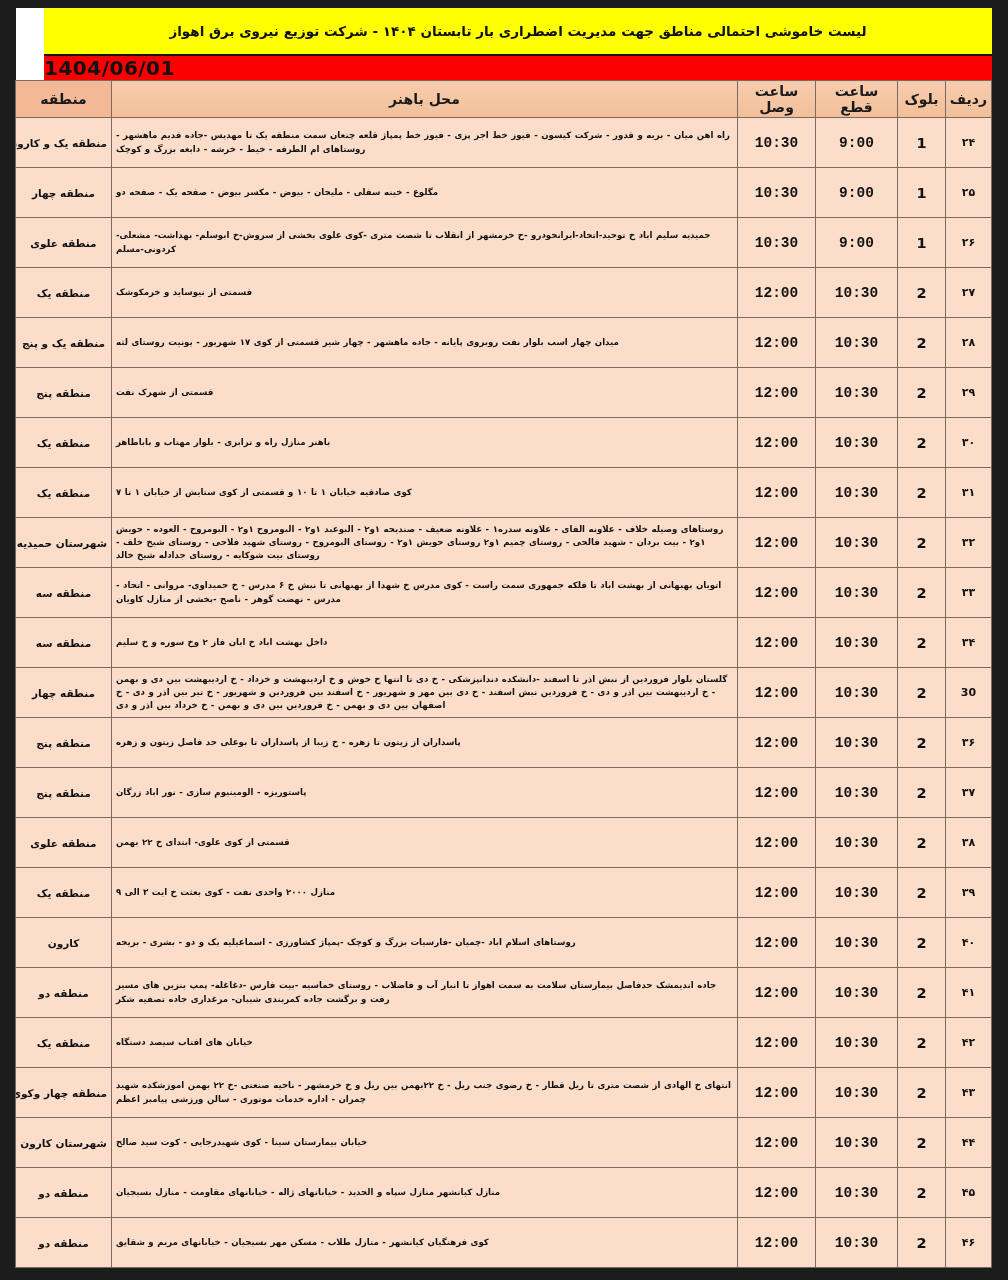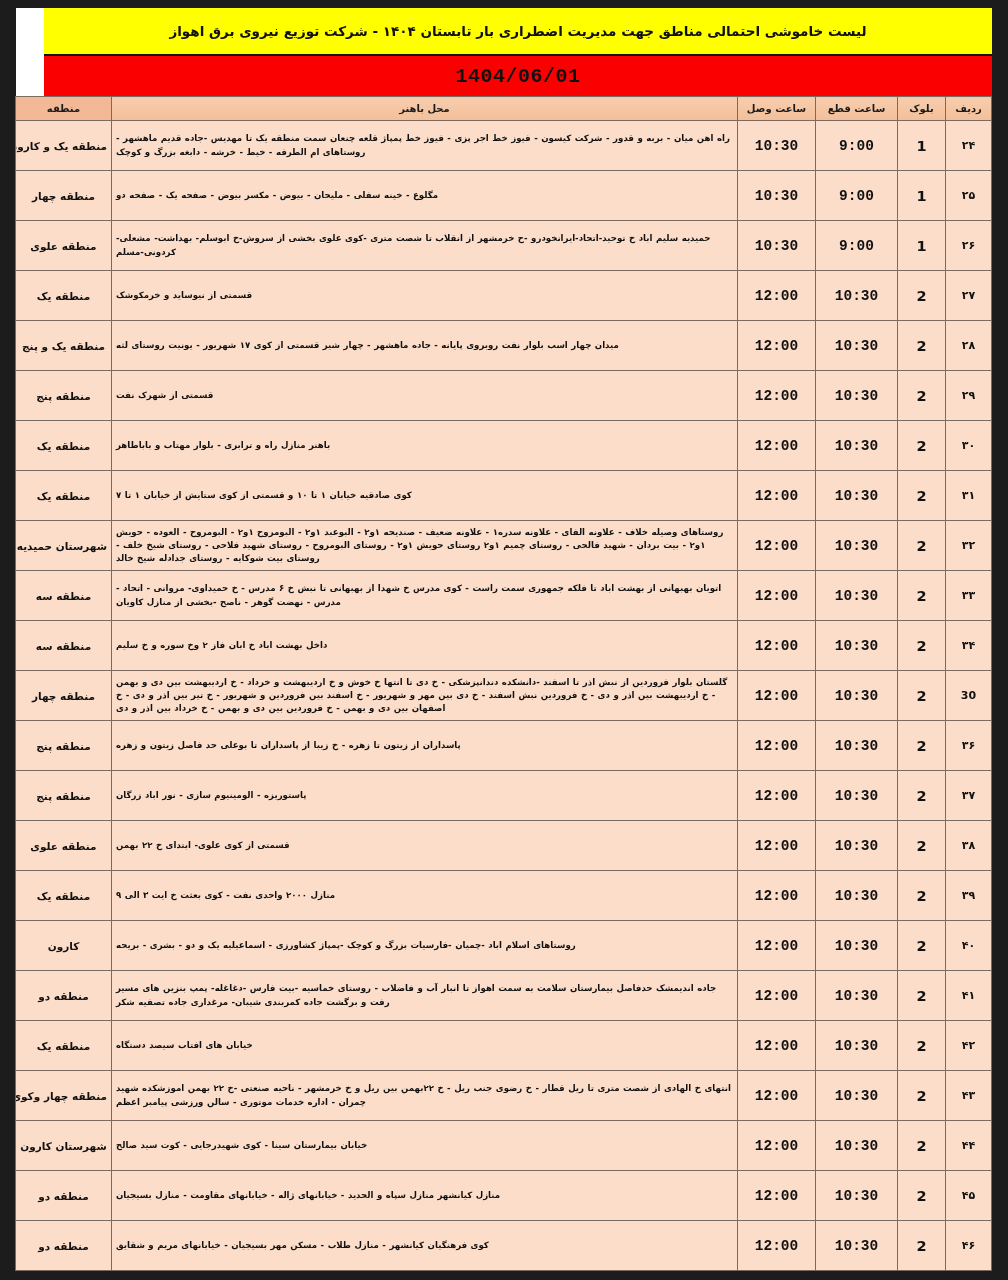--- a/index.html
+++ b/index.html
@@ -47,26 +47,25 @@
     color: #111111;
     direction: rtl;
     text-align: center;
     letter-spacing: 0;
     white-space: nowrap;
   }
 
   
   .date-band {
     background: #fb0000;
-    height: 40px;
+    height: 24px;
     display: flex;
     align-items: center;
-    justify-content: center;
-    box-sizing: border-box;
-    font-family: Liberation Mono, monospace;
+    justify-content: flex-end;
+    box-sizing: border-box;
   }
   .date-text {
     font-size: 20px;
     font-weight: bold;
     color: #111111;
     letter-spacing: 0.5px;
     direction: ltr;
   }
 
   
@@ -80,21 +79,21 @@
   table.grid td {
     border: 1px solid #7a6a62;
     box-sizing: border-box;
     padding: 2px 4px;
     vertical-align: middle;
   }
 
   thead th {
     background: #f6c9a8;
     background: linear-gradient(180deg,#f7cdae 0%, #f3bf99 100%);
-    font-size: 10px;
+    font-size: 14px;
     font-weight: bold;
     color: #1a1a1a;
     height: 24px;
     text-align: center;
   }
   thead th.h-mantaghe { background: #f3b896; }
 
   tbody td {
     background: #fbddc9;
     font-size: 9.3px;

